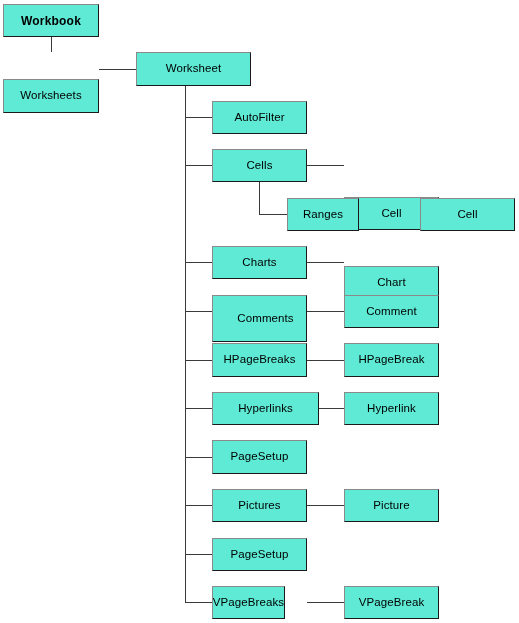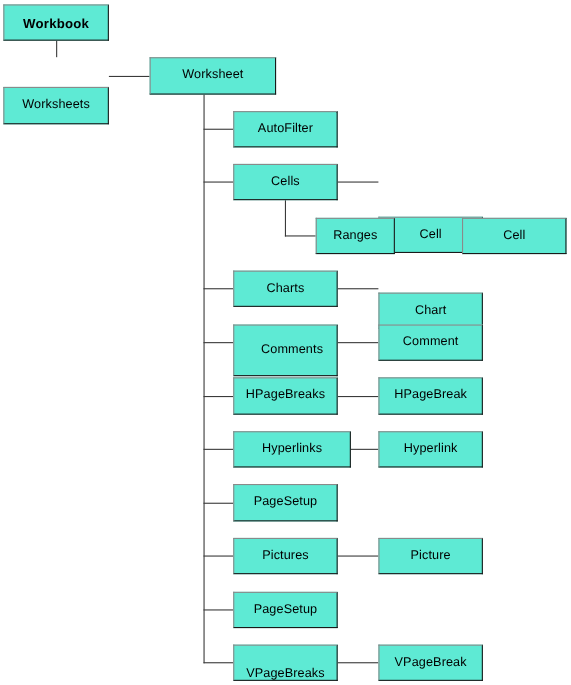--- a/index.html
+++ b/index.html
@@ -161,21 +161,21 @@
   </div>
 
   <div class="node" style="left:344px; top:489px; width:95px; height:33px;">
     <span class="lbl">Picture</span>
   </div>
 
   <div class="node" style="left:212px; top:538px; width:95px; height:33px;">
     <span class="lbl">PageSetup</span>
   </div>
 
-  <div class="node" style="left:212px; top:586px; width:95px; height:33px;align-items:flex-end;">
+  <div class="node" style="left:212px; top:586px; width:73px; height:33px;">
     <span class="lbl">VPageBreaks</span>
   </div>
 
   <div class="node" style="left:344px; top:586px; width:95px; height:33px;">
     <span class="lbl">VPageBreak</span>
   </div>
 
 </div>
 
 </body></html>

